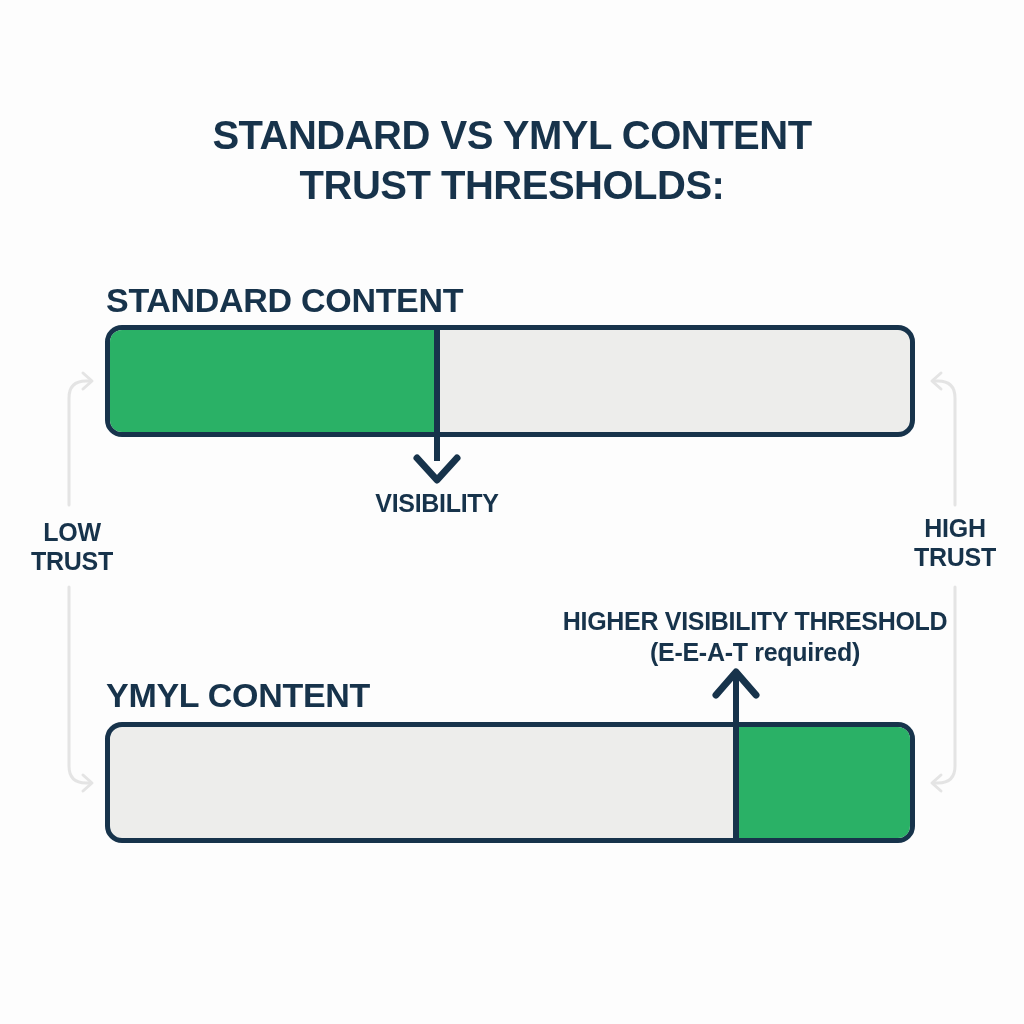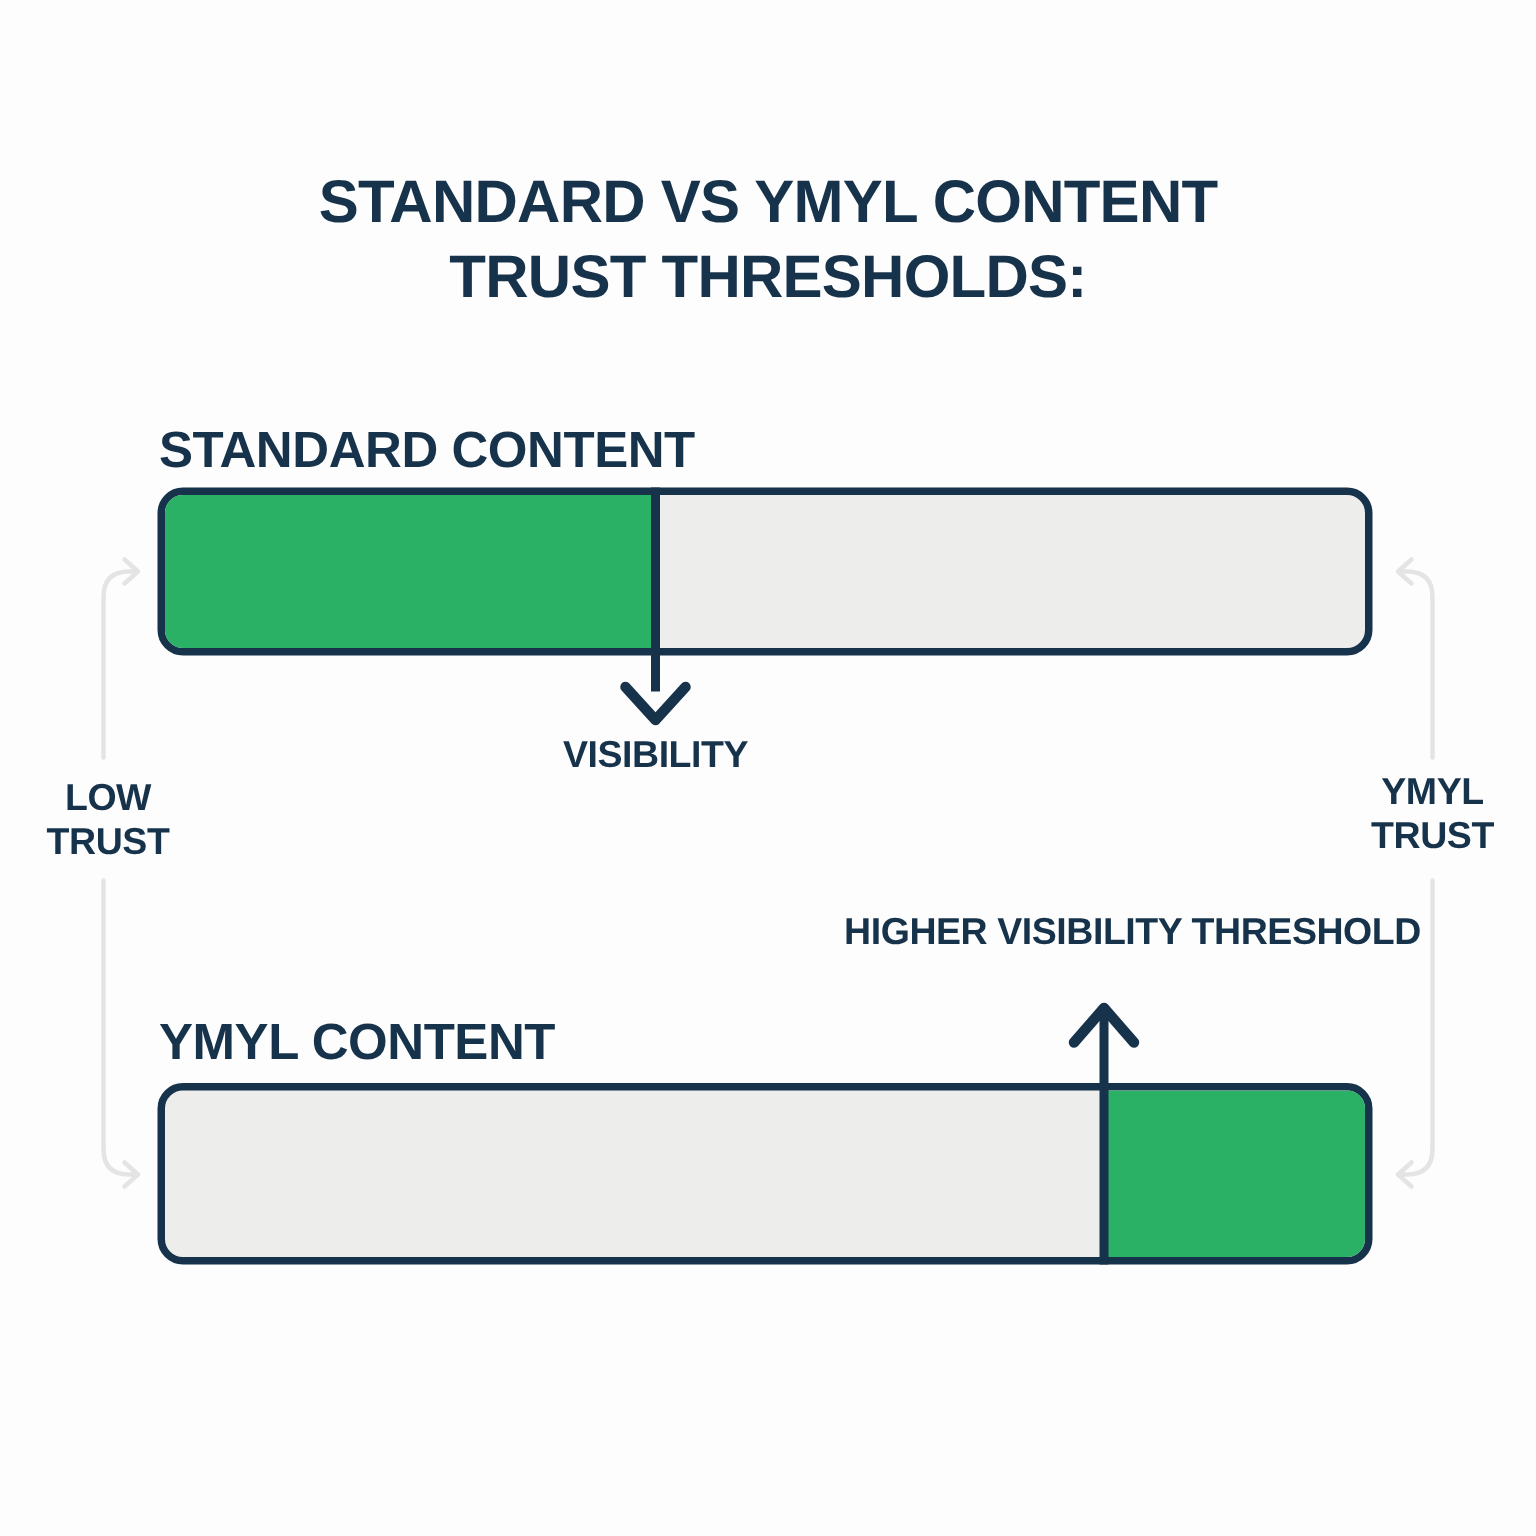--- a/index.html
+++ b/index.html
@@ -78,26 +78,27 @@
 
   <div class="threshold-label" style="left:287px;top:488px;width:300px;">
     <div>VISIBILITY</div>
   </div>
 
   <div class="trust-label" style="left:12px;top:518px;width:120px;">
     <div>LOW</div>
     <div>TRUST</div>
   </div>
   <div class="trust-label" style="left:895px;top:514px;width:120px;">
-    <div>YMYL</div>
+    <div>HIGH</div>
     <div>TRUST</div>
   </div>
 
   <div class="threshold-label" style="left:530px;top:606px;width:450px;">
     <div>HIGHER VISIBILITY THRESHOLD</div>
+    <div>(E-E-A-T required)</div>
   </div>
 
   <div class="section-label" style="top:676px;">YMYL CONTENT</div>
   <div class="bar" style="top:722px;height:121px;">
     <div class="bar-fill right" style="width: 22%;"></div>
   </div>
 
   <svg class="overlay" width="1024" height="1024" viewBox="0 0 1024 1024">
 
     <g stroke="var(--bracket)" stroke-width="3" fill="none" stroke-linecap="round" stroke-linejoin="round">

